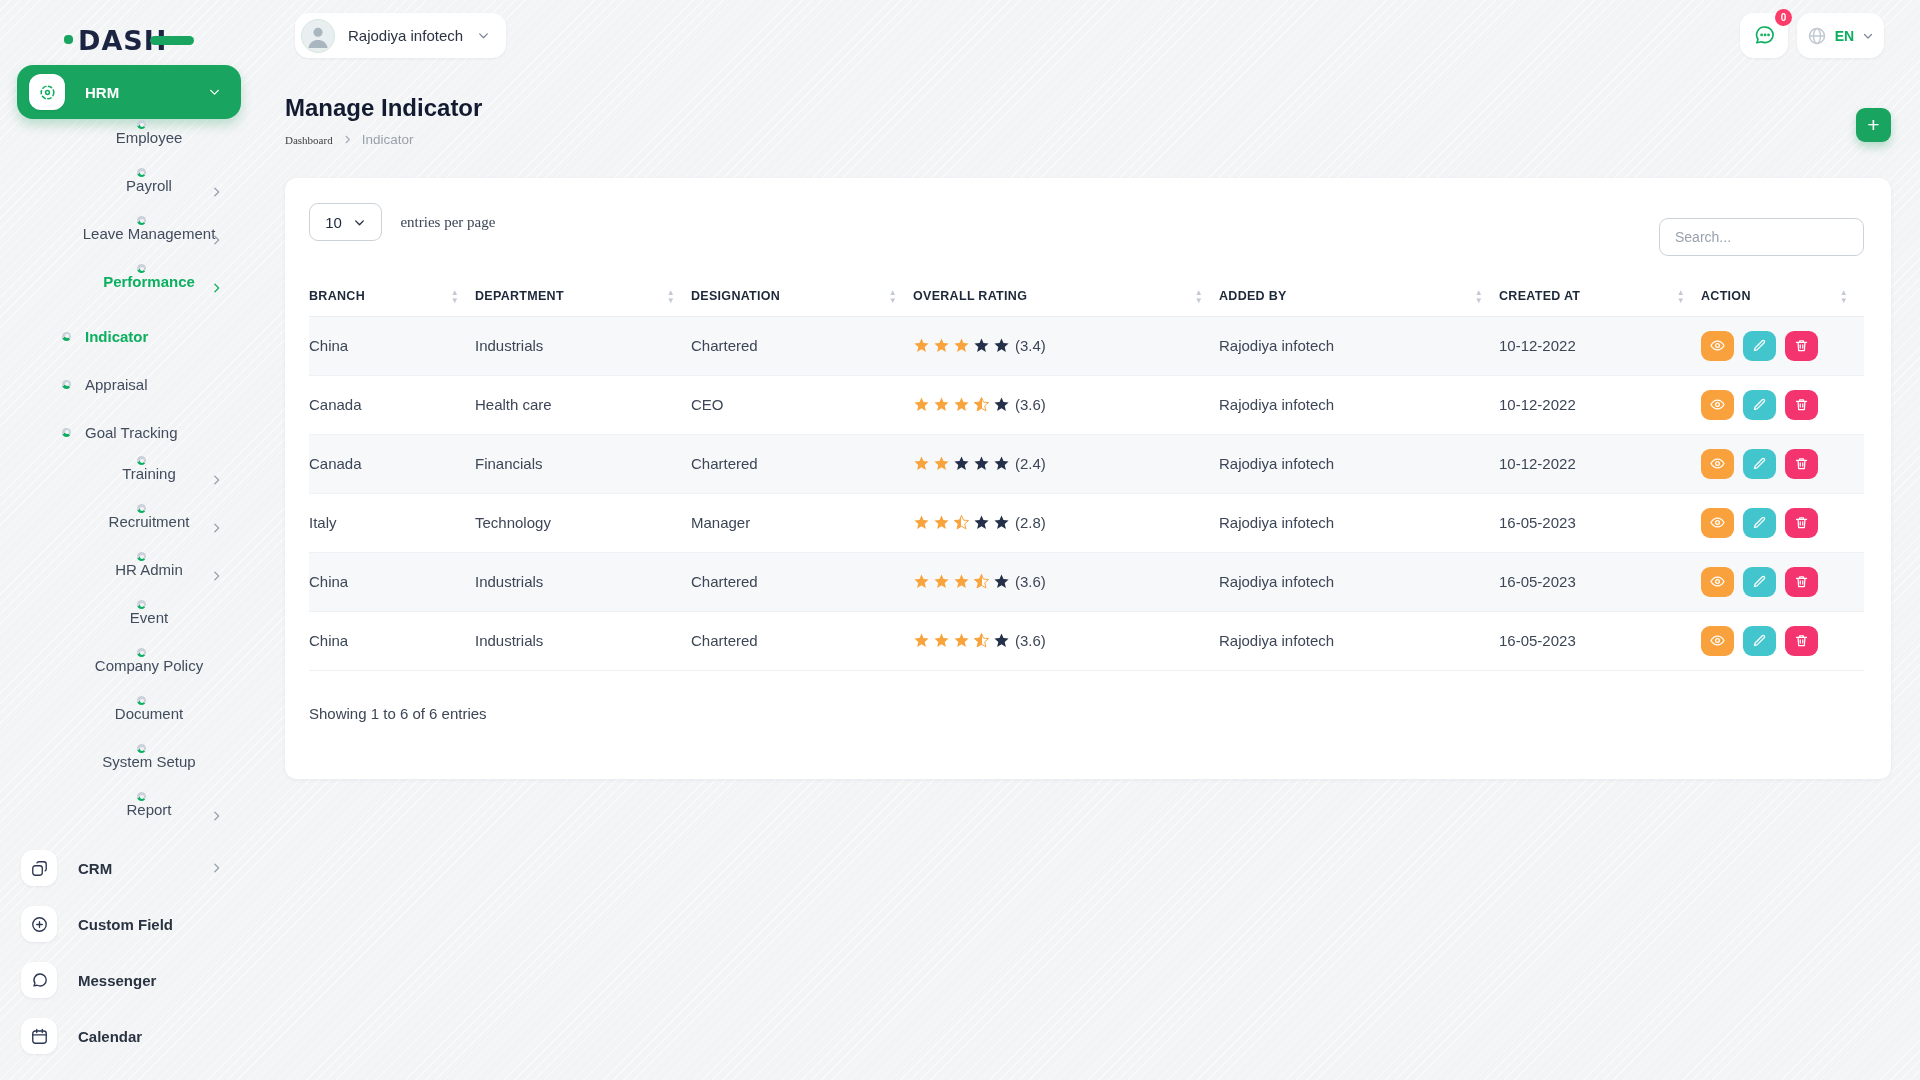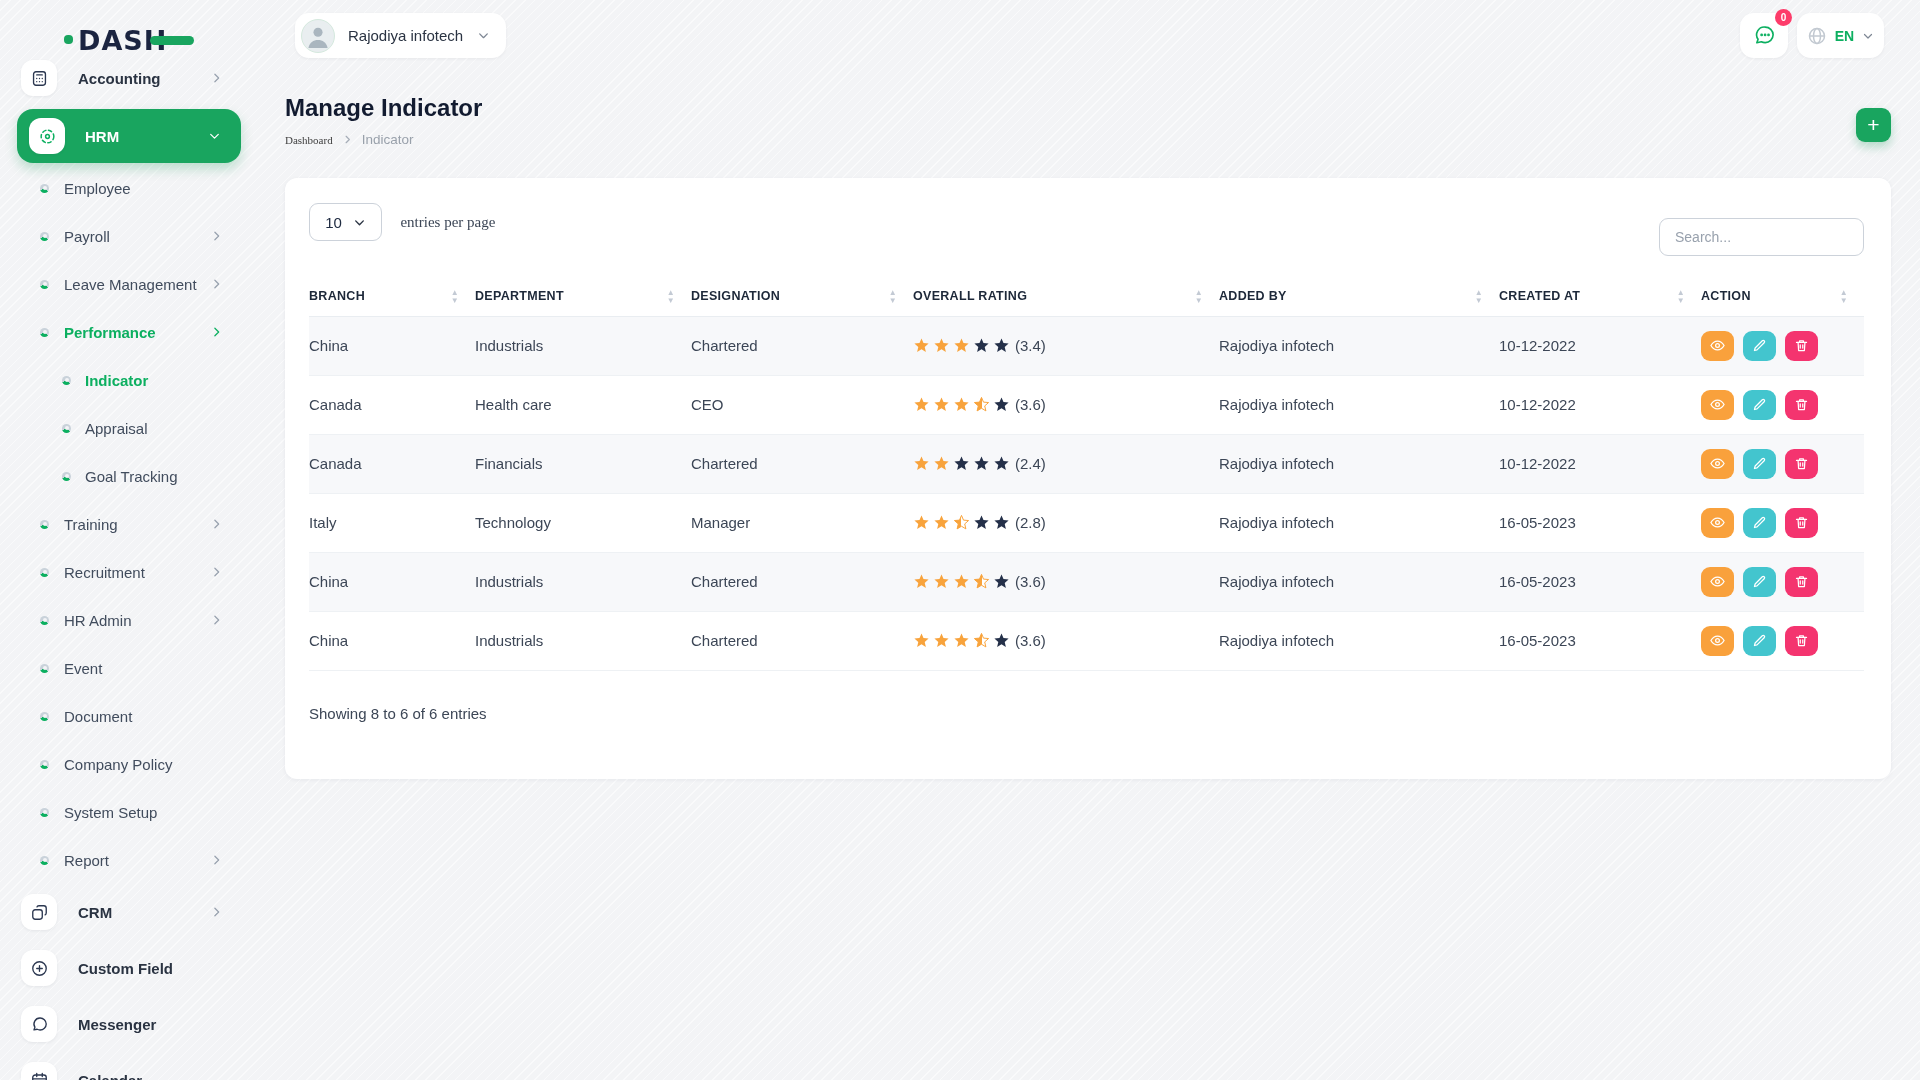--- a/index.html
+++ b/index.html
@@ -19,21 +19,21 @@
   .nav-row.top:first-child { height:44px; }
   .icon-box { width:36px; height:36px; background:#ffffff; border-radius:12px;
     display:flex; align-items:center; justify-content:center; box-shadow:0 1px 3px rgba(30,41,59,.07); flex:0 0 36px; }
   .icon-box svg { width:19px; height:19px; }
   .nav-row.top .nav-label { margin-left:21px; font-size:15px; font-weight:600; color:#2a3342; }
   .nav-row.top.active { background:#17a express; }
   .nav-row.top.active { background:#19a55f; width:224px; margin-left:17px; padding-left:12px;
     height:54px; border-radius:16px; margin-top:9px; margin-bottom:1px; box-shadow:0 6px 12px rgba(18,150,85,.25); }
   .nav-row.top.active .nav-label { color:#ffffff; font-weight:700; margin-left:20px; }
   .nav-row.top.active .chev svg polyline { stroke:#ffffff; }
-  .nav-row.sub { height:48px; padding-left:40px; }
+  .nav-row.sub { height:48px; padding-left:40px;flex-direction:column; }
   .nav-row.sub2 { height:48px; padding-left:62px; }
   .bullet { width:9px; height:9px; border-radius:50%; position:relative; flex:0 0 9px;
     background:conic-gradient(from 130deg,#0caf60 0 120deg,#c9d2da 120deg 360deg); }
   .bullet::after { content:""; position:absolute; inset:2.5px; border-radius:50%; background:#f3f4f6; }
   .nav-row.sub .nav-label { margin-left:15px; font-size:15px; color:#414c5d; }
   .nav-row.sub2 .nav-label { margin-left:14px; font-size:15px; color:#414c5d; }
   .nav-row.sub.active .nav-label, .nav-row.sub2.active .nav-label { color:#0caf60; font-weight:700; }
   .chev { position:absolute; right:20px; top:50%; transform:translateY(-50%); display:flex; }
   .chev svg { width:13px; height:13px; }
   
@@ -102,35 +102,20 @@
   </defs>
 </svg>
 
 <aside class="sidebar">
   <svg class="logo" viewBox="0 0 140 40">
     <rect x="0" y="15" width="9" height="9" rx="4" fill="#19a55f"></rect>
     <text x="14" y="30" font-family="DejaVu Sans, Liberation Sans, sans-serif" font-size="27" font-weight="900" letter-spacing="1" fill="#1b2440">DASH</text>
     <rect x="86" y="16" width="44" height="9" rx="4.5" fill="#19a55f"></rect>
   </svg>
   <nav class="nav" id="nav">
-      <div class="nav-row top">
-        <span class="icon-box">
-          <svg viewBox="0 0 24 24" fill="none" stroke="#2b3750" stroke-width="1.7" stroke-linecap="round">
-            <rect x="4.5" y="3.5" width="15" height="17" rx="3"></rect>
-            <path d="M8.5 7.5h7"></path>
-            <path d="M8.5 12h.01M12 12h.01M15.5 12h.01M8.5 16h.01M12 16h.01M15.5 16h.01"></path>
-          </svg>
-        </span>
-        <span class="nav-label">Accounting</span>
-        <span class="chev">
-          <svg viewBox="0 0 24 24" fill="none" stroke="#98a1ae" stroke-width="2.3" stroke-linecap="round" stroke-linejoin="round">
-            <polyline points="9 5 16 12 9 19"></polyline>
-          </svg>
-        </span>
-      </div>
       <div class="nav-row top active">
         <span class="icon-box">
           <svg viewBox="0 0 24 24" fill="none" stroke="#0caf60" stroke-width="1.9" stroke-linecap="round">
             <circle cx="12" cy="12" r="8" stroke-dasharray="4.2 3.4"></circle>
             <circle cx="12" cy="12" r="2.4"></circle>
           </svg>
         </span>
         <span class="nav-label">HRM</span>
         <span class="chev">
           <svg viewBox="0 0 24 24" fill="none" stroke="#98a1ae" stroke-width="2.3" stroke-linecap="round" stroke-linejoin="round">
@@ -207,25 +192,25 @@
             <polyline points="9 5 16 12 9 19"></polyline>
           </svg>
         </span>
       </div>
       <div class="nav-row sub">
         <span class="bullet"></span>
         <span class="nav-label">Event</span>
       </div>
       <div class="nav-row sub">
         <span class="bullet"></span>
+        <span class="nav-label">Company Policy</span>
+      </div>
+      <div class="nav-row sub">
+        <span class="bullet"></span>
         <span class="nav-label">Document</span>
-      </div>
-      <div class="nav-row sub">
-        <span class="bullet"></span>
-        <span class="nav-label">Company Policy</span>
       </div>
       <div class="nav-row sub">
         <span class="bullet"></span>
         <span class="nav-label">System Setup</span>
       </div>
       <div class="nav-row sub">
         <span class="bullet"></span>
         <span class="nav-label">Report</span>
         <span class="chev">
           <svg viewBox="0 0 24 24" fill="none" stroke="#98a1ae" stroke-width="2.3" stroke-linecap="round" stroke-linejoin="round">
@@ -690,14 +675,14 @@
                     <path d="M10 11v5M14 11v5"></path>
                   </svg>
                 </button>
       </div>
     </td>
           </tr>
         </tbody>
     </table>
   </div>
 
-  <div class="table-footer">Showing 8 to 6 of 6 entries</div>
+  <div class="table-footer">Showing 1 to 6 of 6 entries</div>
 </section>
 
 </body></html>

